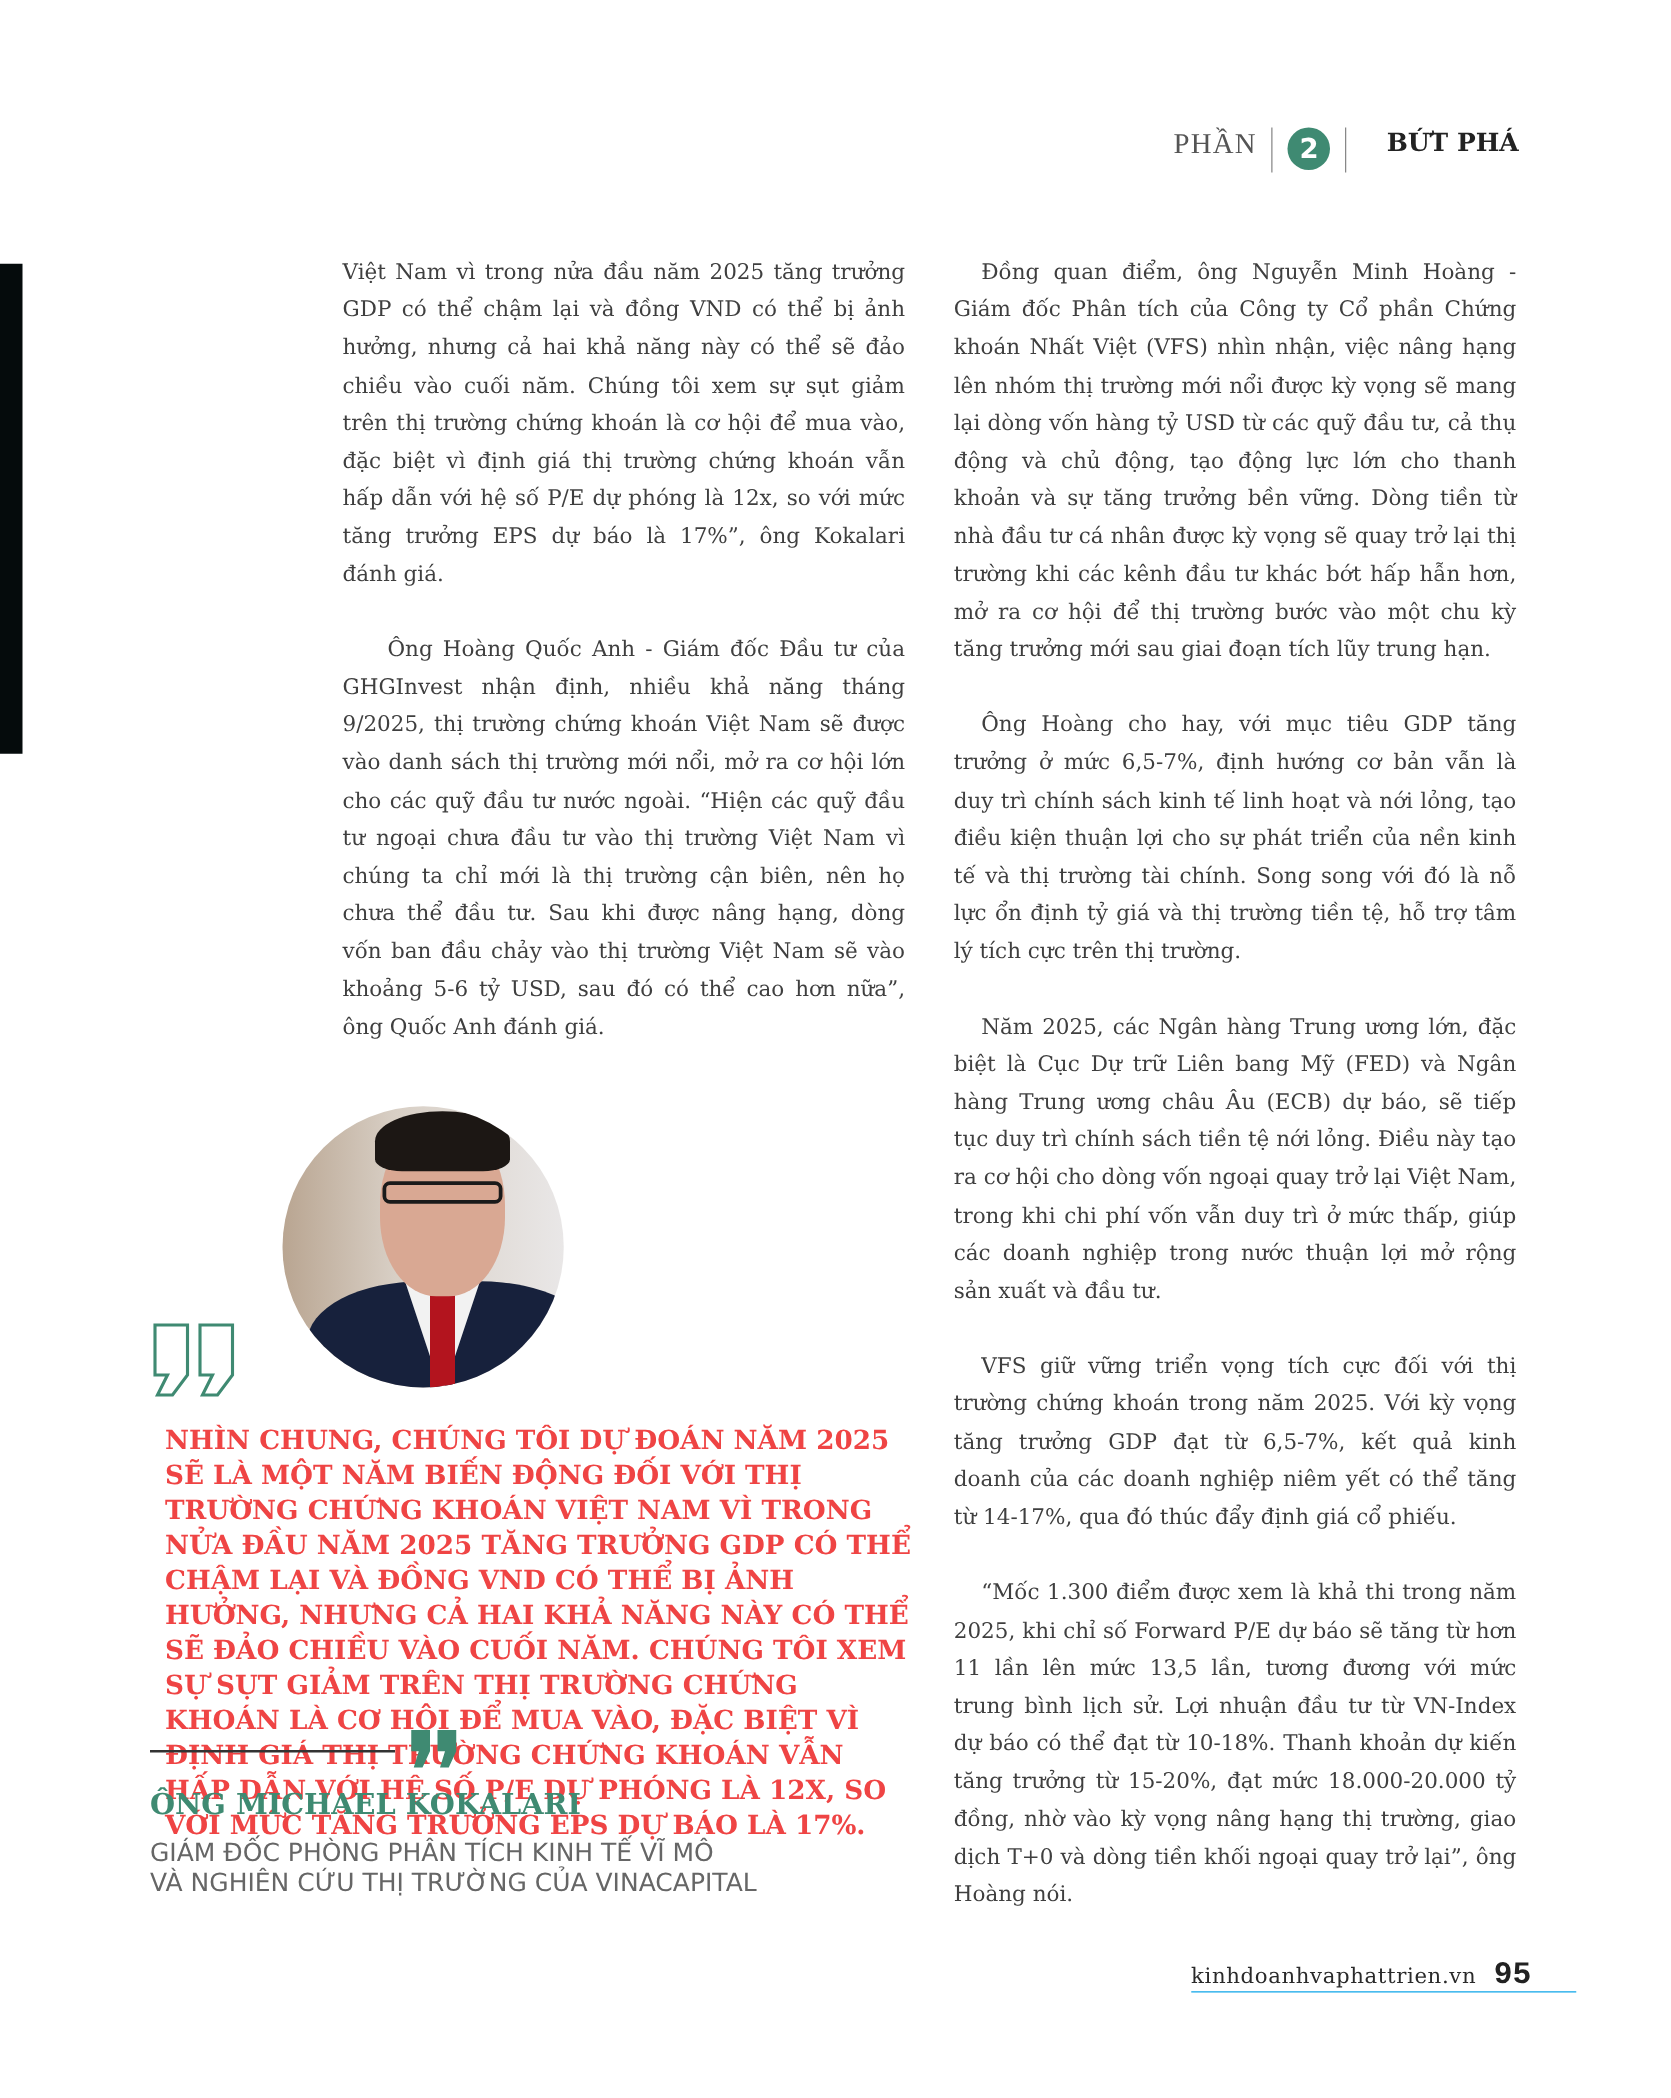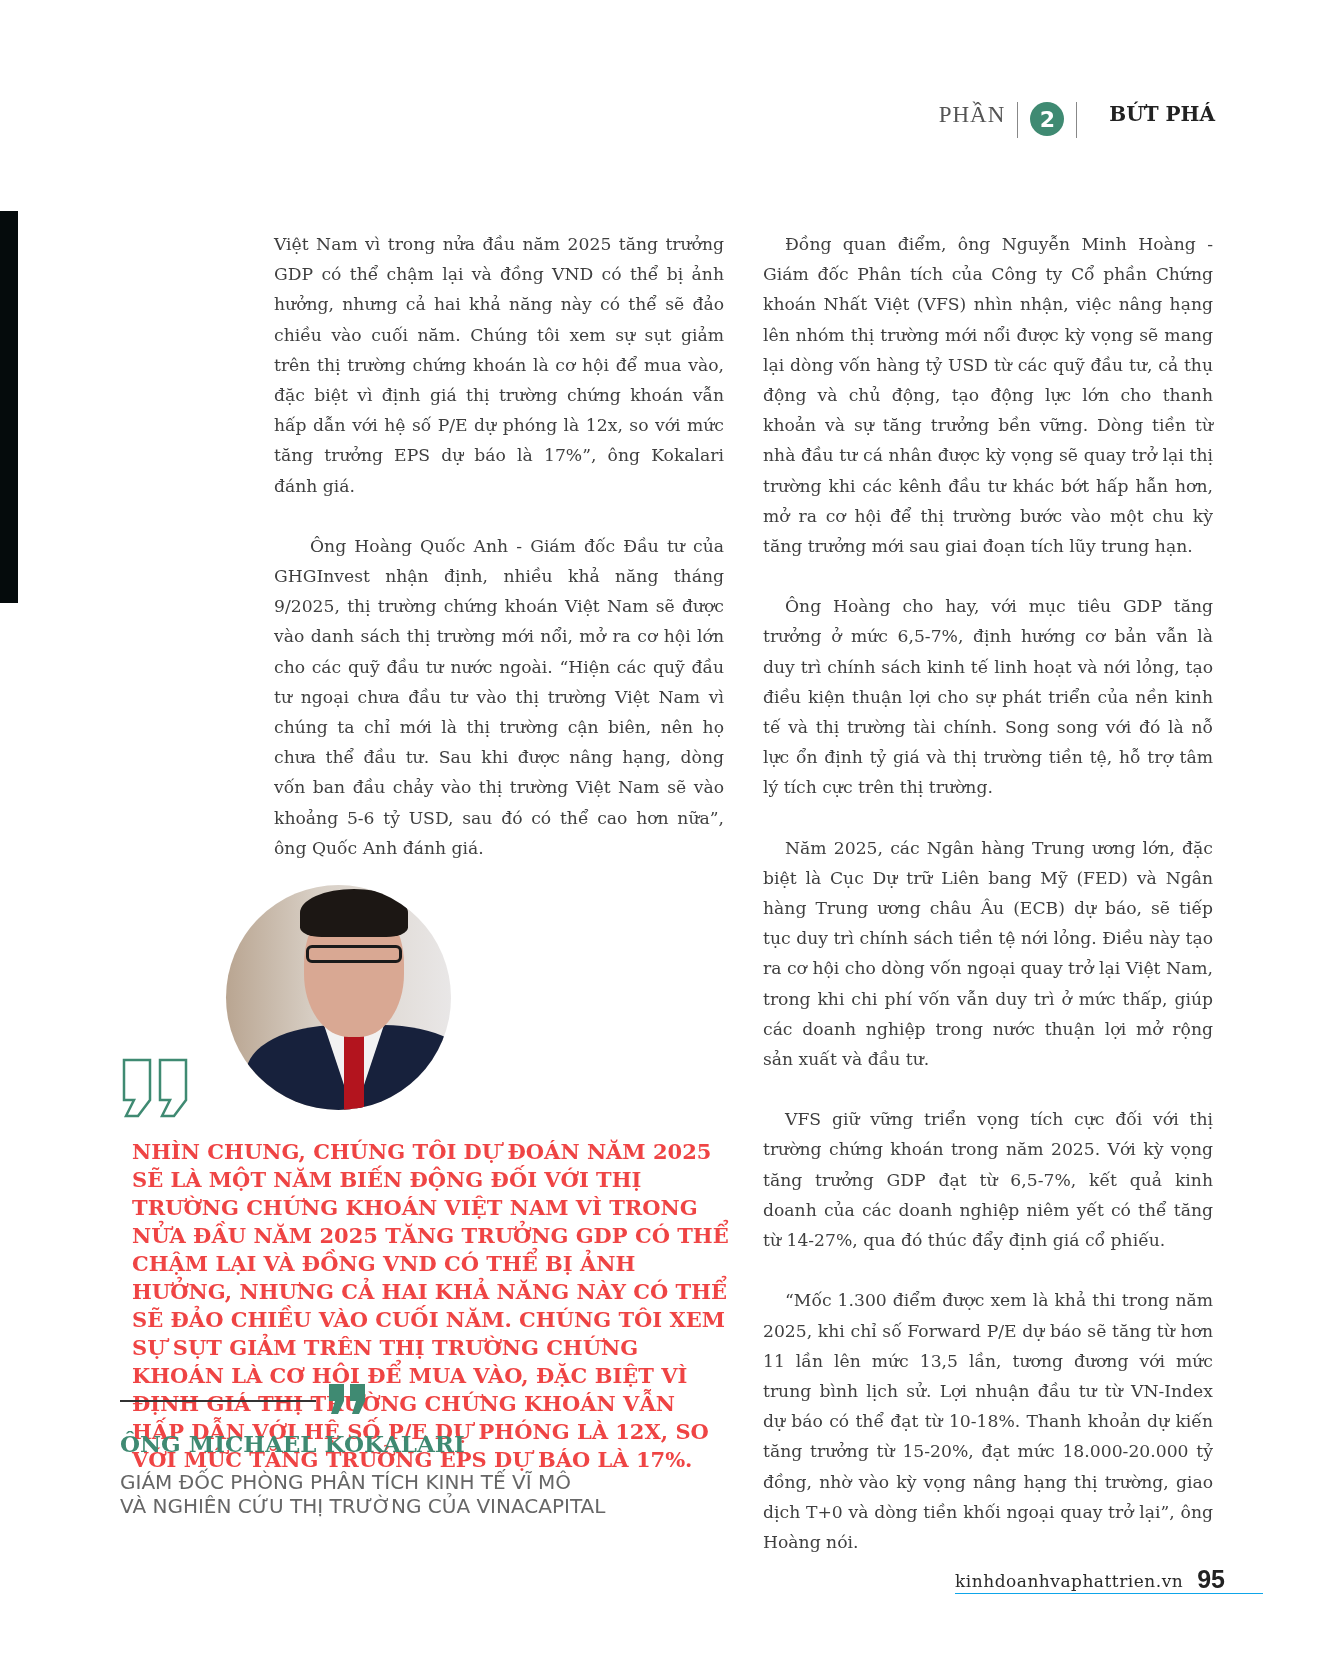--- a/index.html
+++ b/index.html
@@ -6,21 +6,21 @@
   body { width:1337px; height:1678px; position:relative; overflow:hidden;
          font-family:"DejaVu Serif", serif; color:#3f3f3f; }
   .side-bar { position:absolute; left:0; top:211px; width:18px; height:392px; background:#050b0c; }
   .header { position:absolute; top:102px; right:122px; display:flex; gap:12px; }
   .header .part { font-family:"Liberation Serif", serif; font-size:23px; color:#555; letter-spacing:1px; }
   .header .sep { width:1px; height:36px; background:#888; }
   .header .num { width:34px; height:34px; border-radius:50%; background:#3f8a72; color:#fff;
                  font-family:"DejaVu Sans", sans-serif; font-weight:bold; font-size:22px;
                  display:flex; align-items:center; justify-content:center; }
   .header .title { font-family:"DejaVu Serif", serif; font-weight:bold; font-size:20px; color:#222;margin-left:20px; }
-  .col { position:absolute; font-size:17.2px; line-height:30.2px; text-align:justify;margin-top:26px; }
+  .col { position:absolute; font-size:17.2px; line-height:30.2px; text-align:justify; }
   .col p { margin:0 0 30px 0; text-indent:36px; }
   .col-left { left:274px; top:203px; width:450px; }
   .col-left p.first { text-indent:0; }
   .col-right { left:763px; top:203px; width:450px; }
   .col-right p { text-indent:22px; }
   .portrait { position:absolute; left:226px; top:885px; width:225px; height:225px; border-radius:50%;
               overflow:hidden; background:linear-gradient(90deg,#b9a591 0%,#d8cfc5 40%,#e9e7e7 100%); }
   .portrait .face { position:absolute; left:78px; top:12px; width:100px; height:140px; border-radius:48% 48% 45% 45%;
                     background:#d9a893; }
   .portrait .hair { position:absolute; left:74px; top:4px; width:108px; height:48px; border-radius:50% 50% 20% 20%; background:#1c1714; }
@@ -33,21 +33,21 @@
                 font-weight:bold; font-size:21px; line-height:28px; color:#ef4444; text-transform:uppercase; }
   .quote-rule { position:absolute; left:120px; top:1400px; width:196px; height:2px; background:#333; }
   .quote-close { position:absolute; left:328px; top:1383px; }
   .author-name { position:absolute; left:120px; top:1430px; font-family:"DejaVu Serif", serif; font-weight:bold;
                  font-size:23px; color:#3f8a72; }
   .author-role { position:absolute; left:120px; top:1470px; font-family:"DejaVu Sans", sans-serif; font-size:20px;
                  line-height:24px; color:#666; text-transform:uppercase; }
   .footer { position:absolute; right:112px; top:1565px; display:flex; align-items:flex-end; gap:6px; }
   .footer .site { font-family:"DejaVu Serif", serif; font-size:17px; color:#2a2a2a; letter-spacing:0.5px;
                   border-bottom:1px solid #0ea5e9; padding-bottom:2px; padding-right:80px; margin-right:-72px; }
-  .footer .page { font-family:Liberation Sans, sans-serif; font-weight:bold; font-size:25px; color:#222; }
+  .footer .page { font-family:Liberation Mono, monospace; font-weight:bold; font-size:25px; color:#222; }
 </style>
 </head>
 <body>
 
 <div class="side-bar"></div>
 
 <div class="header">
   <span class="part">PHẦN</span>
   <span class="sep"></span>
   <span class="num">2</span>
@@ -57,21 +57,21 @@
 
 <div class="col col-left">
   <p class="first">Việt Nam vì trong nửa đầu năm 2025 tăng trưởng GDP có thể chậm lại và đồng VND có thể bị ảnh hưởng, nhưng cả hai khả năng này có thể sẽ đảo chiều vào cuối năm. Chúng tôi xem sự sụt giảm trên thị trường chứng khoán là cơ hội để mua vào, đặc biệt vì định giá thị trường chứng khoán vẫn hấp dẫn với hệ số P/E dự phóng là 12x, so với mức tăng trưởng EPS dự báo là 17%”, ông Kokalari đánh giá.</p>
   <p>Ông Hoàng Quốc Anh - Giám đốc Đầu tư của GHGInvest nhận định, nhiều khả năng tháng 9/2025, thị trường chứng khoán Việt Nam sẽ được vào danh sách thị trường mới nổi, mở ra cơ hội lớn cho các quỹ đầu tư nước ngoài.  “Hiện các quỹ đầu tư ngoại chưa đầu tư vào thị trường Việt Nam vì chúng ta chỉ mới là thị trường cận biên, nên họ chưa thể đầu tư. Sau khi được nâng hạng, dòng vốn ban đầu chảy vào thị trường Việt Nam sẽ vào khoảng 5-6 tỷ USD, sau đó có thể cao hơn nữa”, ông Quốc Anh đánh giá.</p>
 </div>
 
 <div class="col col-right">
   <p>Đồng quan điểm, ông Nguyễn Minh Hoàng - Giám đốc Phân tích của Công ty Cổ phần Chứng khoán Nhất Việt (VFS) nhìn nhận, việc nâng hạng lên nhóm thị trường mới nổi được kỳ vọng sẽ mang lại dòng vốn hàng tỷ USD từ các quỹ đầu tư, cả thụ động và chủ động, tạo động lực lớn cho thanh khoản và sự tăng trưởng bền vững. Dòng tiền từ nhà đầu tư cá nhân được kỳ vọng sẽ quay trở lại thị trường khi các kênh đầu tư khác bớt hấp hẫn hơn, mở ra cơ hội để thị trường bước vào một chu kỳ tăng trưởng mới sau giai đoạn tích lũy trung hạn.</p>
   <p>Ông Hoàng cho hay, với mục tiêu GDP tăng trưởng ở mức 6,5-7%, định hướng cơ bản vẫn là duy trì chính sách kinh tế linh hoạt và nới lỏng, tạo điều kiện thuận lợi cho sự phát triển của nền kinh tế và thị trường tài chính. Song song với đó là nỗ lực ổn định tỷ giá và thị trường tiền tệ, hỗ trợ tâm lý tích cực trên thị trường.</p>
   <p>Năm 2025, các Ngân hàng Trung ương lớn, đặc biệt là Cục Dự trữ Liên bang Mỹ (FED) và Ngân hàng Trung ương châu Âu (ECB) dự báo, sẽ tiếp tục duy trì chính sách tiền tệ nới lỏng. Điều này tạo ra cơ hội cho dòng vốn ngoại quay trở lại Việt Nam, trong khi chi phí vốn vẫn duy trì ở mức thấp, giúp các doanh nghiệp trong nước thuận lợi mở rộng sản xuất và đầu tư.</p>
-  <p>VFS giữ vững triển vọng tích cực đối với thị trường chứng khoán trong năm 2025. Với kỳ vọng tăng trưởng GDP đạt từ 6,5-7%, kết quả kinh doanh của các doanh nghiệp niêm yết có thể tăng từ 14-27%, qua đó thúc đẩy định giá cổ phiếu.</p>
+  <p>VFS giữ vững triển vọng tích cực đối với thị trường chứng khoán trong năm 2025. Với kỳ vọng tăng trưởng GDP đạt từ 6,5-7%, kết quả kinh doanh của các doanh nghiệp niêm yết có thể tăng từ 14-17%, qua đó thúc đẩy định giá cổ phiếu.</p>
   <p>“Mốc 1.300 điểm được xem là khả thi trong năm 2025, khi chỉ số Forward P/E dự báo sẽ tăng từ hơn 11 lần lên mức 13,5 lần, tương đương với mức trung bình lịch sử. Lợi nhuận đầu tư từ VN-Index dự báo có thể đạt từ 10-18%. Thanh khoản dự kiến tăng trưởng từ 15-20%, đạt mức 18.000-20.000 tỷ đồng, nhờ vào kỳ vọng nâng hạng thị trường, giao dịch T+0 và dòng tiền khối ngoại quay trở lại”, ông Hoàng nói.</p>
 </div>
 
 <div class="portrait">
   <div class="suit"></div>
   <div class="shirt"></div>
   <div class="tie"></div>
   <div class="face"></div>
   <div class="hair"></div>
   <div class="glasses"></div>

